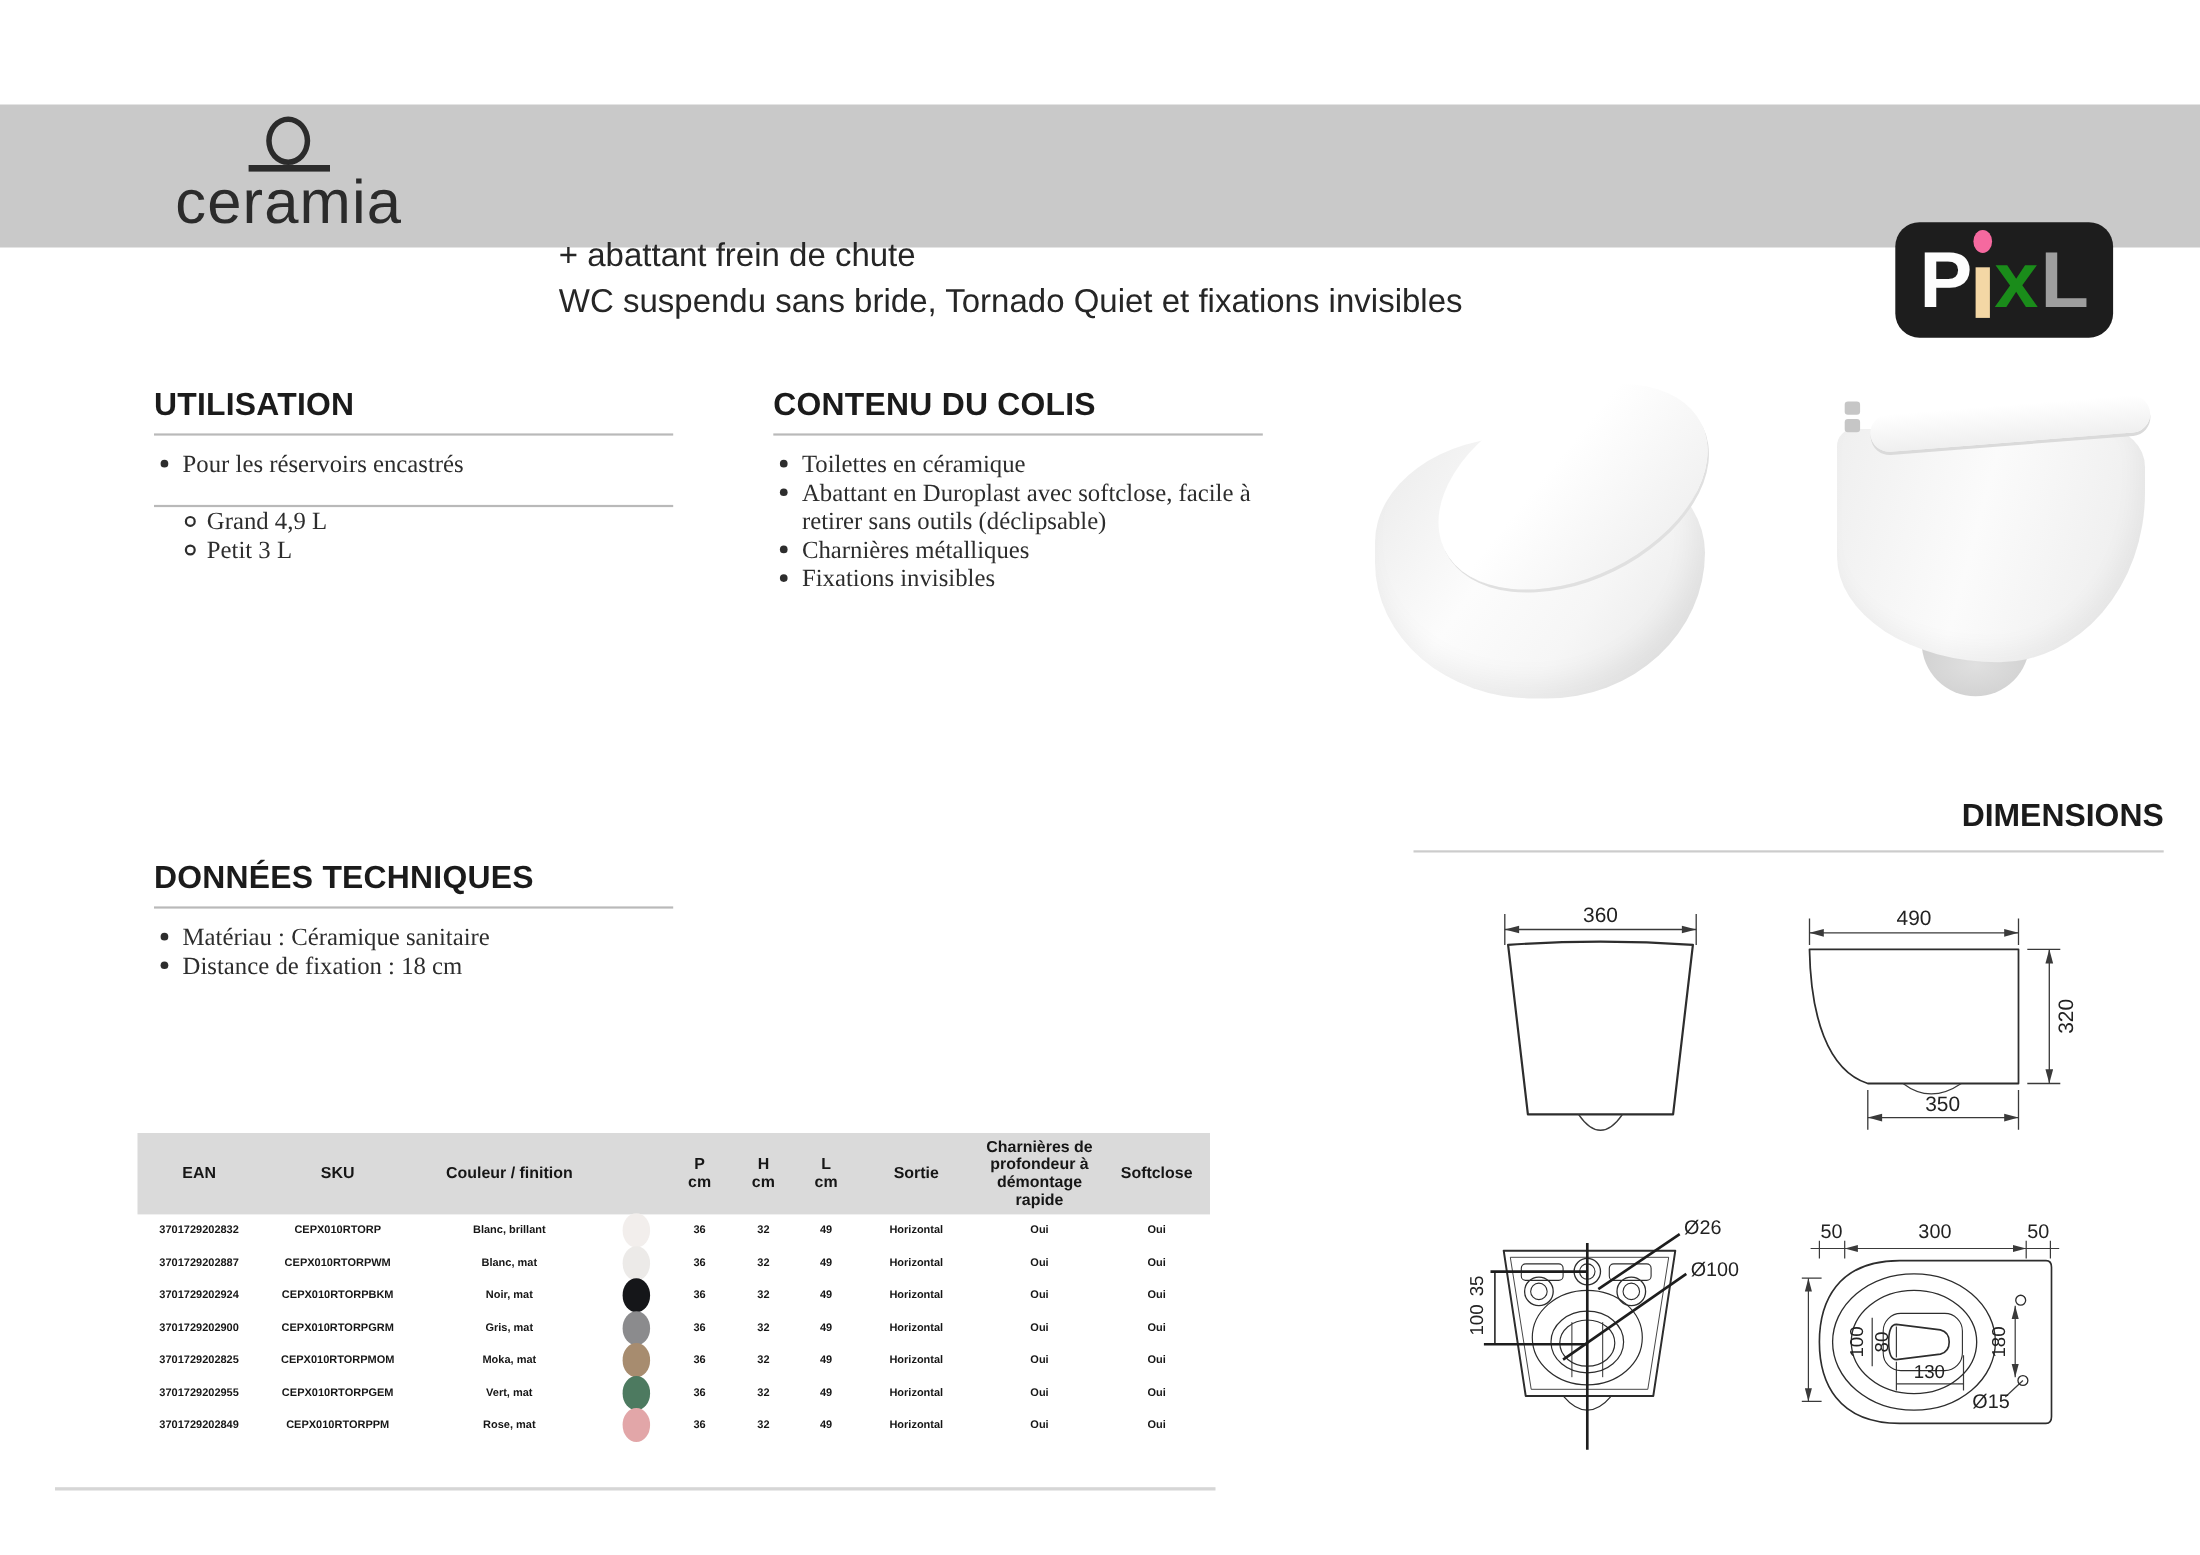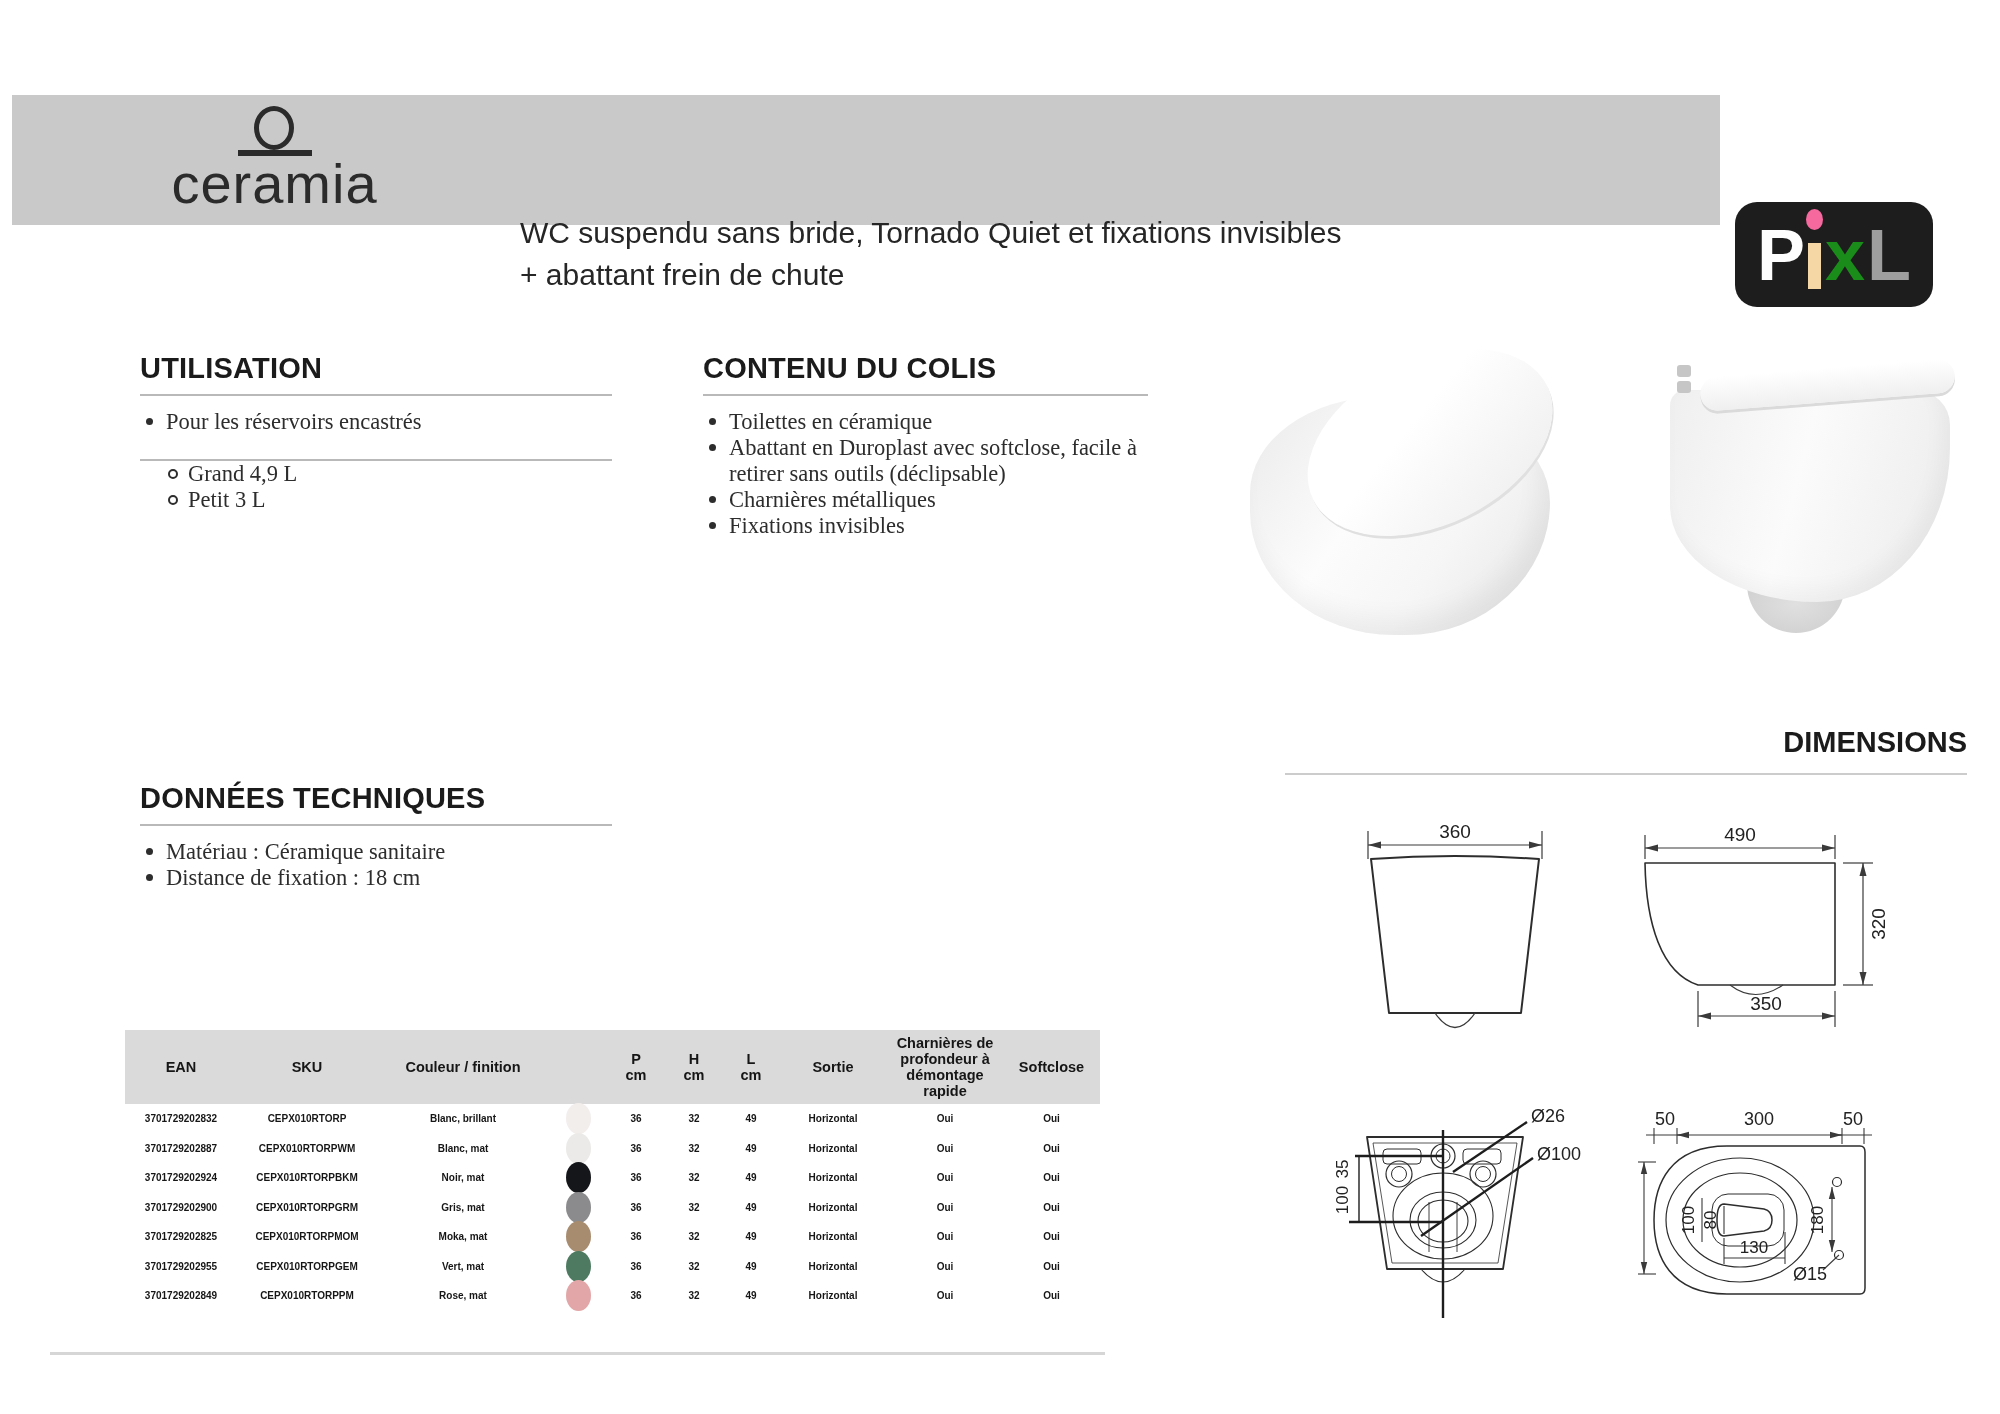--- a/index.html
+++ b/index.html
@@ -1,21 +1,21 @@
 <!DOCTYPE html>
 <html><head>
 <meta charset="utf-8">
 <style>
   * { margin:0; padding:0; box-sizing:border-box; }
   html,body { background:#ffffff; }
   body { font-family:"Liberation Sans", sans-serif; color:#2f2f2f; }
   .page { position:relative; width:2000px; height:1414px; background:#ffffff; overflow:hidden; }
 
   
-  .band { position:absolute; left:12px; top:95px; width:1708px; height:130px; background:#c9c9c9;text-decoration:underline; }
+  .band { position:absolute; left:0; top:95px; width:2000px; height:130px; background:#c9c9c9;text-decoration:underline; }
   .brand { position:absolute; left:155px; top:3px; width:215px; text-align:center; }
   .brand-icon { position:relative; width:46px; height:44px; margin:8px auto 0; }
   .brand-ring { position:absolute; left:2px; top:0; width:40px; height:44px; border:5px solid #2b2b2b; border-radius:50%; }
   .brand-bar { position:absolute; left:-14px; top:44px; width:74px; height:6px; background:#2b2b2b; }
   .brand-word { margin-top:10px; font-size:56px; font-weight:300; letter-spacing:1px; color:#2b2b2b; line-height:48px; }
   .doc-title { position:absolute; left:508px; top:117px; font-size:30px; line-height:42px; color:#262626; }
   .pixl { position:absolute; left:1723px; top:107px; width:198px; height:105px; border-radius:22px; display:flex; align-items:center; justify-content:center; gap:2px; }
   .pixl span { font-size:72px; font-weight:bold; line-height:1; }
   .pixl-i { position:relative; width:16px; height:72px; }
   .pixl-i .stem { position:absolute; left:1px; bottom:2px; width:13px; height:46px; }
@@ -80,22 +80,22 @@
 
   <div class="band">
     <div class="brand">
       <div class="brand-icon">
         <div class="brand-ring"></div>
         <div class="brand-bar"></div>
       </div>
       <div class="brand-word">ceramia</div>
     </div>
     <div class="doc-title">
+      <div>+ abattant frein de chute</div>
       <div>WC suspendu sans bride, Tornado Quiet et fixations invisibles</div>
-      <div>+ abattant frein de chute</div>
     </div>
     <div class="pixl" style="background: rgb(29, 29, 29);">
       <span style="color: rgb(253, 253, 253);">P</span>
       <span class="pixl-i">
         <span class="stem" style="background: rgb(244, 215, 165);"></span>
         <span class="dot" style="background: rgb(245, 105, 159);"></span>
       </span>
       <span style="color: rgb(26, 140, 26);">x</span>
       <span style="color: rgb(158, 158, 158);">L</span>
     </div>

